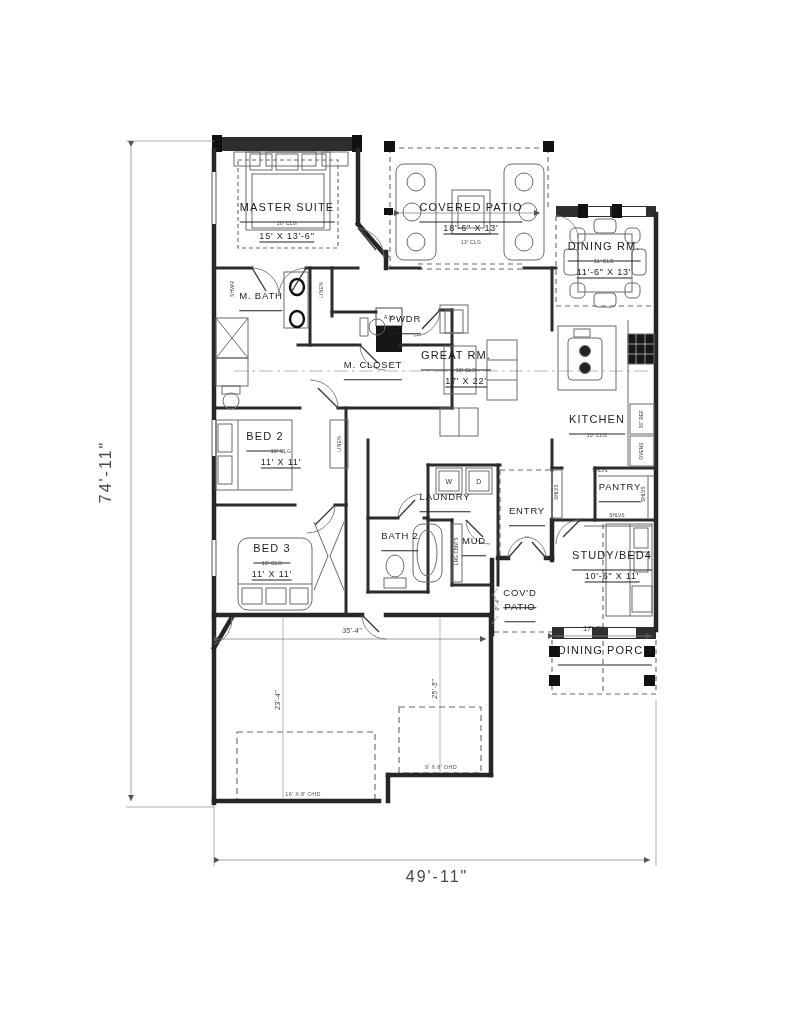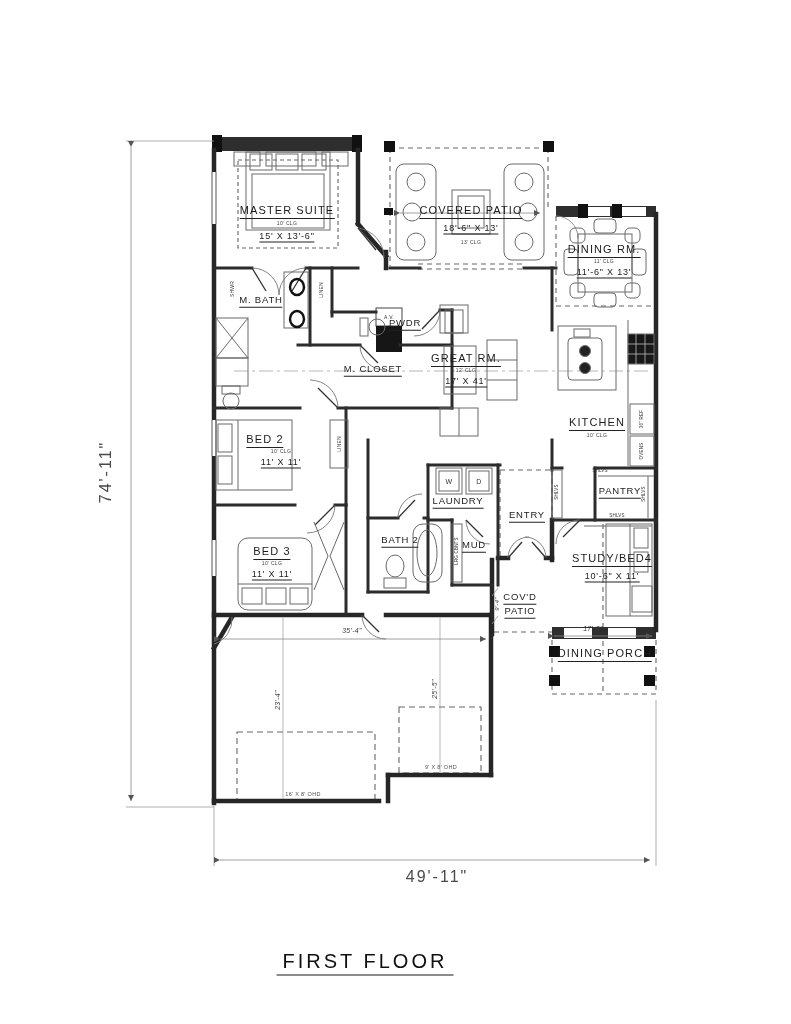--- a/index.html
+++ b/index.html
@@ -1,21 +1,21 @@
 <!DOCTYPE html>
 <html><head>
 <meta charset="utf-8">
 <style>
   html,body{margin:0;padding:0;background:#fff;}
   #page{position:relative;width:791px;height:1024px;background:#fff;overflow:hidden;
         font-family:"Liberation Sans",sans-serif;}
   #plan-svg{position:absolute;left:0;top:0;}
   .lbl{position:absolute;transform:translate(-50%,-50%);white-space:nowrap;text-align:center;
        color:#1c1c1c;letter-spacing:.6px;line-height:1;}
-  .room{font-size:11px;letter-spacing:1.1px;border-bottom:1px solid #222;padding-bottom:2px;}
+  .room{font-size:11px;letter-spacing:1.1px;border-bottom:1px solid #222;padding-bottom:9px;}
   .room.sm{font-size:9.5px;letter-spacing:.8px;}
   .size{font-size:9px;letter-spacing:.8px;border-bottom:1px solid #222;padding-bottom:1px;}
   .clg{font-size:5px;color:#444;letter-spacing:.3px;}
   .tiny{font-size:5px;color:#333;letter-spacing:.2px;}
   .tiny.xs{font-size:4.5px;}
   .vert{transform:translate(-50%,-50%) rotate(-90deg);}
   .dim{font-size:7px;color:#3a3a3a;font-style:italic;letter-spacing:.3px;}
   .ohd{font-size:5.5px;color:#555;letter-spacing:.3px;}
   .bigdim{font-size:16px;color:#4a4a4a;letter-spacing:2px;}
   .title{font-size:20px;letter-spacing:3px;color:#101010;border-bottom:1.5px solid #1a1a1a;
@@ -319,30 +319,30 @@
 <div class="lbl clg" style="left:471px;top:242px">13' CLG</div>
 
 <div class="lbl room" style="left:604px;top:251px">DINING RM.</div>
 <div class="lbl clg" style="left:604px;top:261px">11' CLG</div>
 <div class="lbl size" style="left:604px;top:273px">11'-6" X 13'</div>
 
 <div class="lbl room sm" style="left:261px;top:301px">M. BATH</div>
 <div class="lbl room sm" style="left:405px;top:324px">PWDR</div>
 <div class="lbl room sm" style="left:373px;top:370px">M. CLOSET</div>
 
-<div class="lbl room" style="left:466px;top:360px">GREAT RM.</div>
+<div class="lbl room" style="left:456px;top:360px">GREAT RM.</div>
 <div class="lbl clg" style="left:466px;top:370px">12' CLG</div>
-<div class="lbl size" style="left:466px;top:382px">17' X 41'</div>
+<div class="lbl size" style="left:466px;top:382px">17' X 22'</div>
 
 <div class="lbl room" style="left:597px;top:424px">KITCHEN</div>
 <div class="lbl clg" style="left:597px;top:435px">10' CLG</div>
 
 <div class="lbl room sm" style="left:620px;top:492px">PANTRY</div>
 <div class="lbl room sm" style="left:527px;top:516px">ENTRY</div>
-<div class="lbl room sm" style="left:458px;top:502px">LAUNDRY</div>
+<div class="lbl room sm" style="left:445px;top:502px">LAUNDRY</div>
 <div class="lbl room sm" style="left:400px;top:541px">BATH 2</div>
 <div class="lbl room sm" style="left:474px;top:546px">MUD</div>
 
 <div class="lbl room" style="left:265px;top:441px">BED 2</div>
 <div class="lbl clg" style="left:281px;top:451px">10' CLG</div>
 <div class="lbl size" style="left:281px;top:463px">11' X 11'</div>
 
 <div class="lbl room" style="left:272px;top:553px">BED 3</div>
 <div class="lbl clg" style="left:272px;top:563px">10' CLG</div>
 <div class="lbl size" style="left:272px;top:575px">11' X 11'</div>
@@ -372,15 +372,14 @@
 <div class="lbl dim" style="left:352px;top:630px">35'-4"</div>
 <div class="lbl dim vert" style="left:277px;top:700px">23'-4"</div>
 <div class="lbl dim vert" style="left:434px;top:689px">25'-5"</div>
 <div class="lbl dim" style="left:593px;top:628px">17'-8"</div>
 <div class="lbl dim vert" style="left:497px;top:604px;font-size:6px">9'-4"</div>
 <div class="lbl ohd" style="left:303px;top:795px">16' X 8' OHD</div>
 <div class="lbl ohd" style="left:441px;top:768px">9' X 8' OHD</div>
 
 <div class="lbl bigdim vert" style="left:106px;top:472px">74'-11"</div>
 <div class="lbl bigdim" style="left:437px;top:877px">49'-11"</div>
-<div class="lbl title" style="left:365px;top:963px">FIRST FLOOR</div>
 
 </div>
 
 </body></html>

